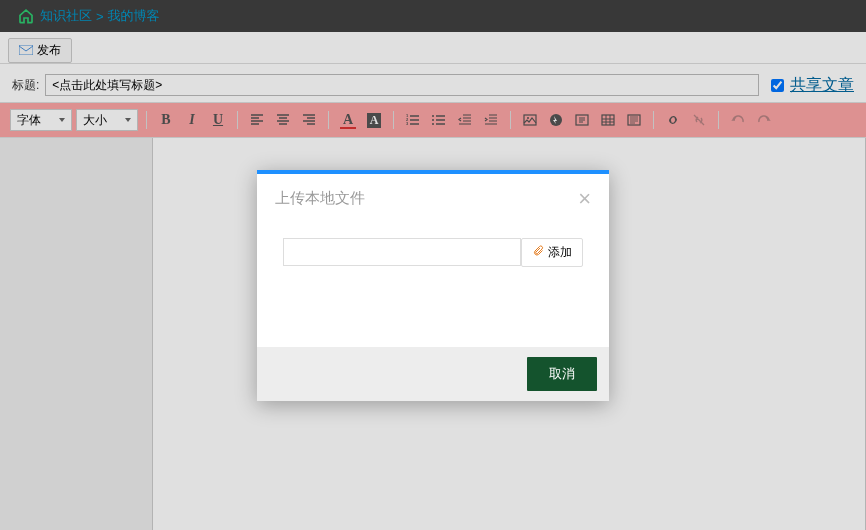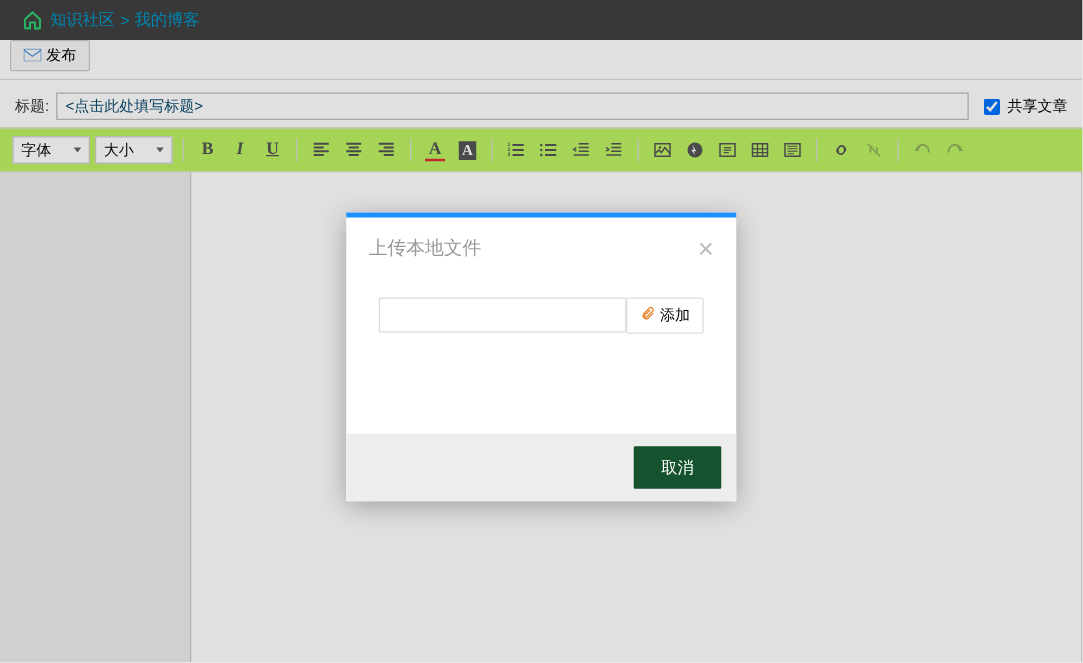--- a/index.html
+++ b/index.html
@@ -5,49 +5,49 @@
     * { box-sizing: border-box; margin: 0; padding: 0; }
     body { font-family: "Microsoft YaHei", Arial, sans-serif; font-size: 12px; background: #f5f5f5; width: 866px; height: 530px; overflow: hidden; position: relative; }
     
     
     .top-bar { background: #404040; height: 32px; display: flex; align-items: center; padding: 0 18px; }
     .home-icon { width: 16px; height: 16px; margin-right: 6px; }
     .breadcrumb-link { color: #0099cc; font-size: 13px; text-decoration: none; }
     .breadcrumb-sep { color: #0099cc; margin: 0 4px; font-size: 13px; }
     
     
-    .action-bar { background: #fff; border-bottom: 1px solid #ddd; height: 32px; display: flex; align-items: flex-start; padding: 0 8px; gap: 18px; }
+    .action-bar { background: #fff; border-bottom: 1px solid #ddd; height: 32px; display: flex; align-items: flex-end; padding: 0 8px; gap: 18px; }
     .action-btn { display: inline-flex; align-items: center; border: 1px solid #ccc; background: #f8f8f8; padding: 3px 10px; border-radius: 2px; cursor: pointer; font-size: 12px; gap: 4px; }
     .action-btn .mail-icon { color: #4a90d9; }
     .action-btn .clip-icon { color: #e67e22; }
     .caret-down { width: 0; height: 0; border-left: 4px solid transparent; border-right: 4px solid transparent; border-top: 4px solid #4a90d9; margin-left: 2px; }
     
     
     .title-row { display: flex; align-items: center; padding: 10px 12px 6px; gap: 6px; background: #fff; }
     .title-label { font-size: 12px; color: #333; }
-    .title-input { flex: 1; border: 1px solid #bbb; padding: 3px 6px; font-size: 12px; color: #0c4a6e; height: 22px; }
+    .title-input { flex: 1; border: 1px solid #bbb; padding: 3px 6px; font-size: 12px; color: #000000; height: 22px; }
     .share-check { margin-left: 6px; }
-    .share-label { font-size: 12px; color: #000000; }
-    
-    
-    .toolbar-wrap { background: #bef264; border-top: 1px solid #ddd; border-bottom: 1px solid #ddd; padding: 6px 10px; display: flex; align-items: center; gap: 4px; flex-wrap: wrap; }
+    .share-label { font-size: 16px; color: #0369a1; text-decoration: underline; }
+    
+    
+    .toolbar-wrap { background: #fca5a5; border-top: 1px solid #ddd; border-bottom: 1px solid #ddd; padding: 6px 10px; display: flex; align-items: center; gap: 4px; flex-wrap: wrap; }
     .tb-select { border: 1px solid #ccc; background: #fff; padding: 2px 6px; font-size: 12px; display: inline-flex; align-items: center; gap: 18px; cursor: pointer; height: 22px; }
     .tb-select .mini-caret { width: 0; height: 0; border-left: 3px solid transparent; border-right: 3px solid transparent; border-top: 4px solid #666; }
     .tb-sep { width: 1px; height: 18px; background: #ddd; margin: 0 4px; }
     .tb-btn { width: 22px; height: 22px; display: inline-flex; align-items: center; justify-content: center; cursor: pointer; color: #555; font-weight: bold; font-size: 14px; border-radius: 2px; }
     .tb-btn svg { width: 16px; height: 16px; }
     
     
     .editor-area { display: flex; height: calc(530px - 28px - 32px - 42px - 36px); background: #ededed; }
     .sidebar-left { width: 152px; background: #ededed; }
     .editor-canvas { flex: 1; background: #fff; border-left: 1px solid #ccc; border-right: 1px solid #ccc; }
     
     
     .modal-overlay { position: absolute; inset: 0; background: rgba(0,0,0,0.12); display: flex; align-items: center; justify-content: center; }
-    .modal { width: 312px; background: #fff; box-shadow: 0 4px 20px rgba(0,0,0,0.3); position: relative; top: 20px; }
+    .modal { width: 352px; background: #fff; box-shadow: 0 4px 20px rgba(0,0,0,0.3); position: relative; top: 20px; }
     .modal-top-border { height: 4px; background: #1e90ff; }
     .modal-header { display: flex; align-items: center; justify-content: space-between; padding: 14px 18px 10px; }
     .modal-title { font-size: 15px; color: #999; font-weight: normal; }
     .modal-close { font-size: 22px; color: #bbb; cursor: pointer; line-height: 1; font-weight: 300; }
     .modal-body { padding: 18px 26px 80px; }
     .modal-instruction { font-size: 13px; color: #333; margin-bottom: 14px; }
     .file-row { display: flex; align-items: center; }
     .file-input { flex: 1; border: 1px solid #ddd; height: 28px; padding: 0 6px; font-size: 12px; }
     .add-btn { border: 1px solid #ddd; background: #fff; padding: 5px 10px; font-size: 12px; display: inline-flex; align-items: center; gap: 4px; cursor: pointer; border-radius: 2px; }
     .add-btn .clip-icon { color: #e67e22; }

